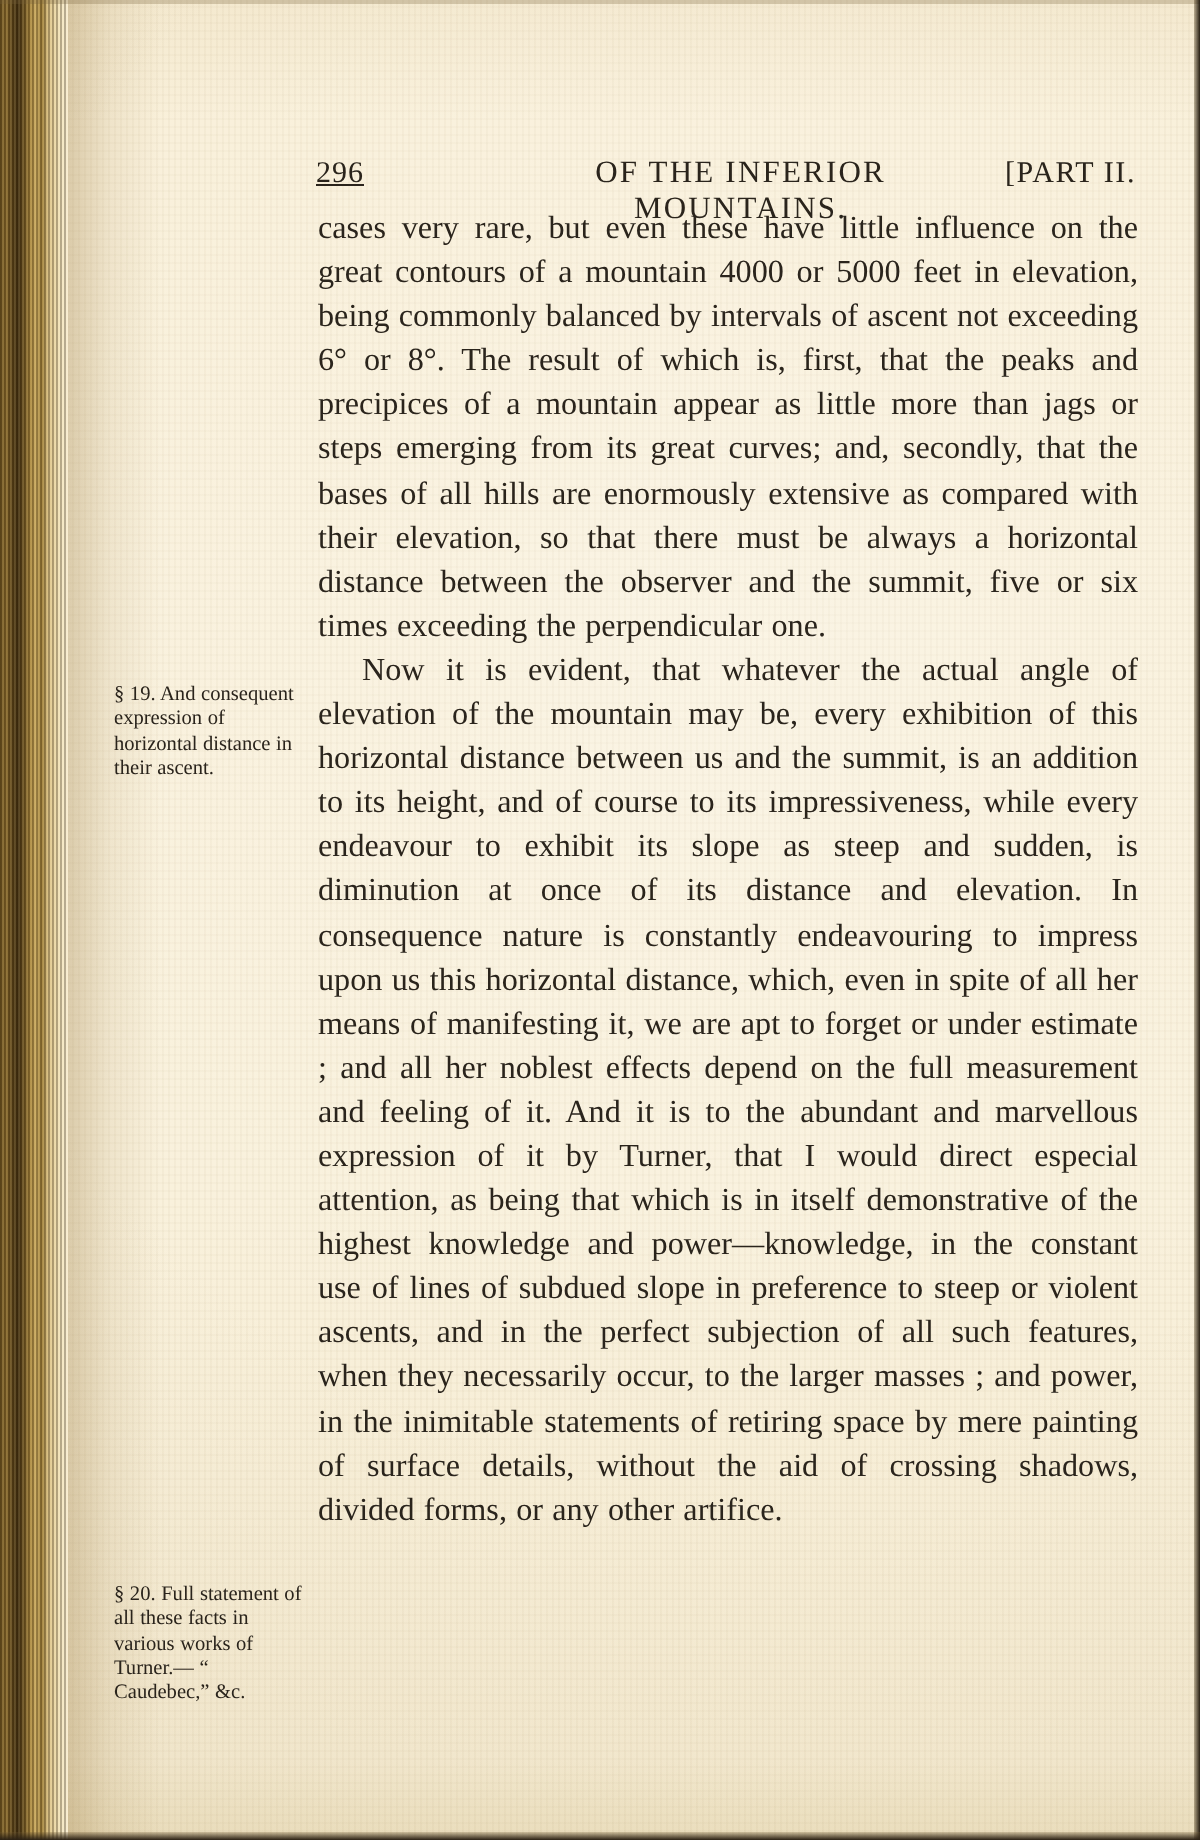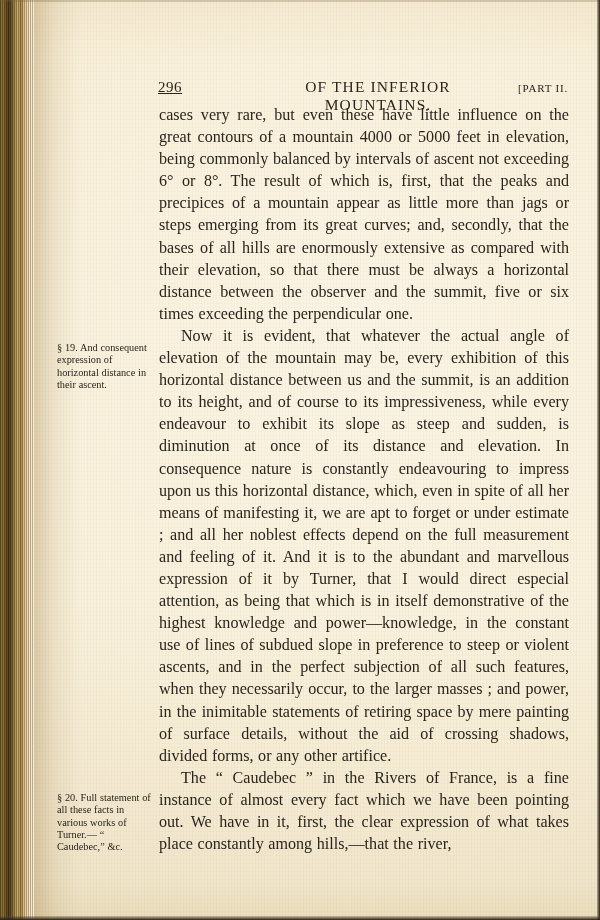--- a/index.html
+++ b/index.html
@@ -152,21 +152,21 @@
   #running-head .head-title {
     flex: 1;
     text-align: center;
     font-variant: small-caps;
     font-size: 15.5px;
     letter-spacing: 1.1px;
     margin-left: 32px;
   }
   #running-head .head-part {
     font-variant: small-caps;
-    font-size: 11px;
+    font-size: 15px;
     letter-spacing: 0.8px;
     margin-left: 18px;
     white-space: nowrap;
   }
 
   
   #body-col {
     position: absolute;
     left: 159px;
     top: 104px;
@@ -226,17 +226,16 @@
       <span class="head-part">[PART II.</span>
     </div>
 
     <div class="margin-note" id="margin-note-19">§ 19. And consequent expression of horizontal distance in their ascent.</div>
 
     <div class="margin-note" id="margin-note-20">§ 20. Full statement of all these facts in various works of Turner.— “ Caudebec,” &amp;c.</div>
 
     <div id="body-col">
       <p class="para">cases very rare, but even these have little influence on the great contours of a mountain 4000 or 5000 feet in elevation, being commonly balanced by intervals of ascent not exceeding 6° or 8°.  The result of which is, first, that the peaks and precipices of a mountain appear as little more than jags or steps emerging from its great curves; and, secondly, that the bases of all hills are enormously extensive as compared with their elevation, so that there must be always a horizontal distance between the observer and the summit, five or six times exceeding the perpendicular one.</p>
       <p class="para indent">Now it is evident, that whatever the actual angle of elevation of the mountain may be, every exhibition of this horizontal distance between us and the summit, is an addition to its height, and of course to its impressiveness, while every endeavour to exhibit its slope as steep and sudden, is diminution at once of its distance and elevation.  In consequence nature is constantly endeavouring to impress upon us this horizontal distance, which, even in spite of all her means of manifesting it, we are apt to forget or under estimate ; and all her noblest effects depend on the full measurement and feeling of it.  And it is to the abundant and marvellous expression of it by Turner, that I would direct especial attention, as being that which is in itself demonstrative of the highest knowledge and power—knowledge, in the constant use of lines of subdued slope in preference to steep or violent ascents, and in the perfect subjection of all such features, when they necessarily occur, to the larger masses ; and power, in the inimitable statements of retiring space by mere painting of surface details, without the aid of crossing shadows, divided forms, or any other artifice.</p>
-      <p class="para indent">The “ Caudebec ” in the Rivers of France, is a fine instance of almost every fact which we have been pointing out.  We have in it, first, the clear expression of what takes place constantly among hills,—that the river,</p>
     </div>
 
   </div>
 </div>
 
 </body></html>

